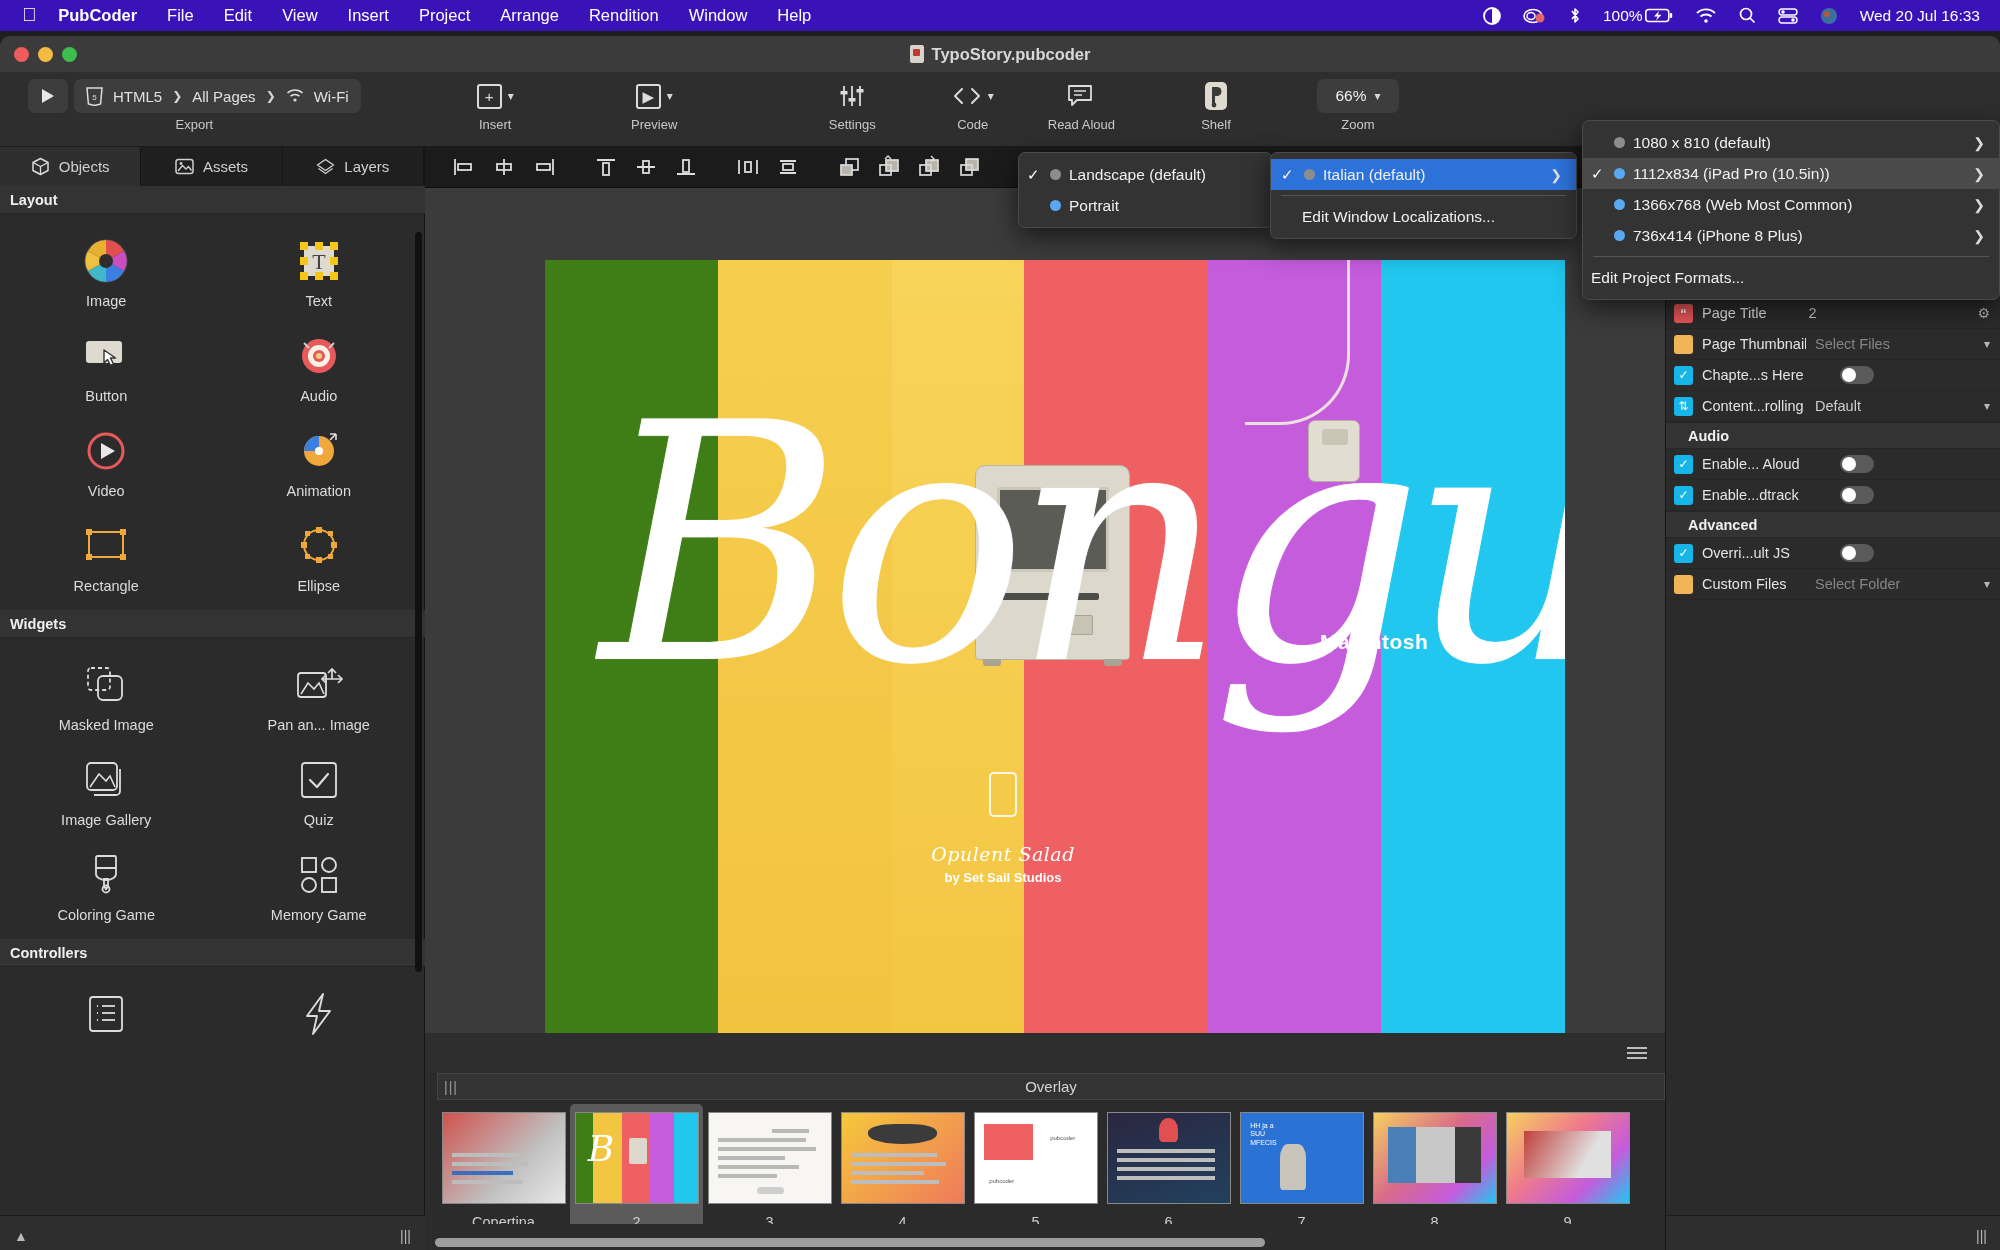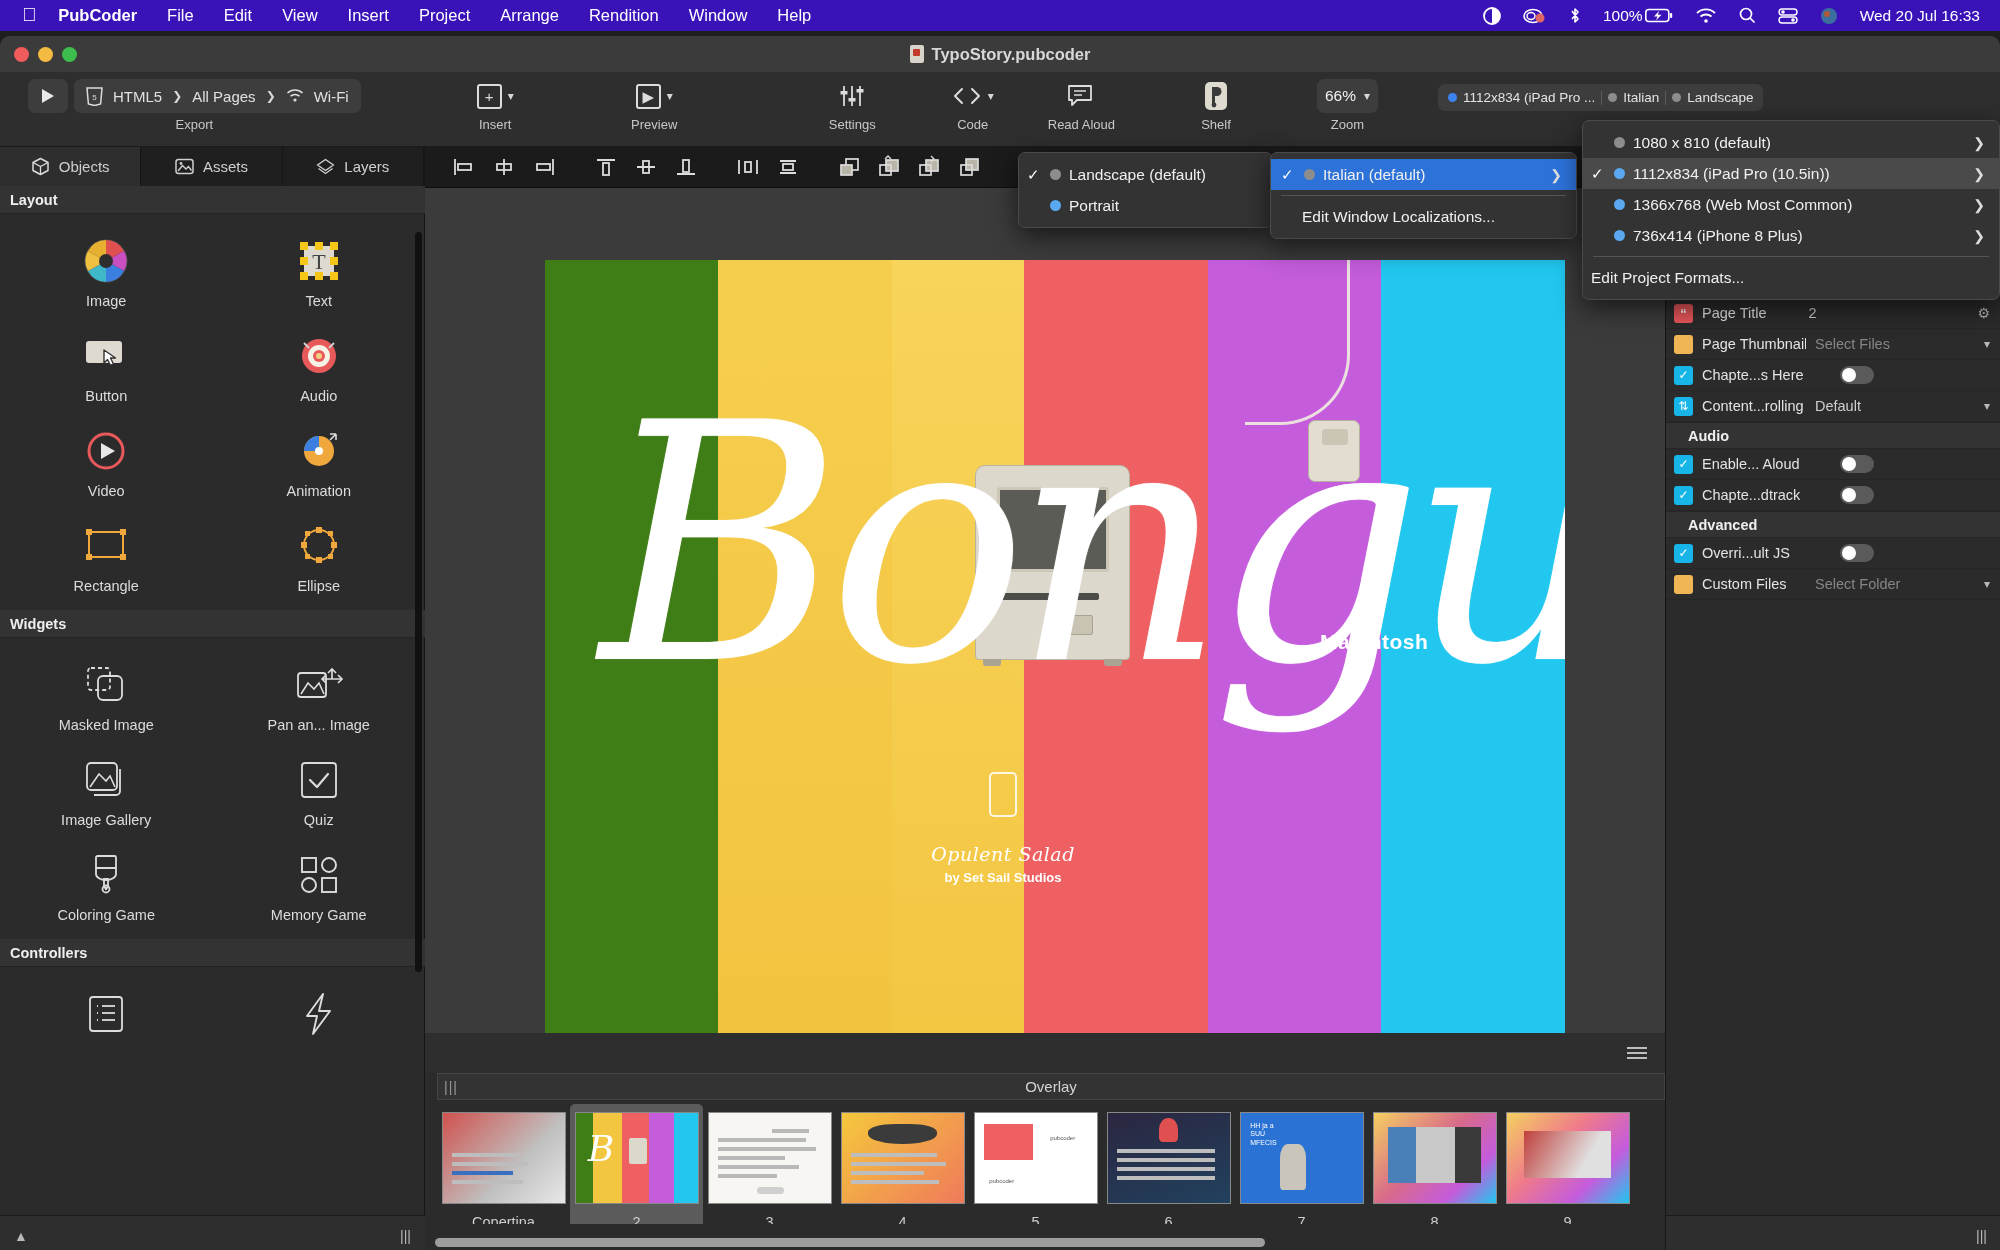--- a/index.html
+++ b/index.html
@@ -84,21 +84,21 @@
     display: flex; align-items: center; gap: 6px;
     height: 34px; padding: 0 6px;
   }
   .chev { font-size: 12px; color: #d7d7d7; }
   .sq-icon {
     width: 25px; height: 25px; border: 2px solid #dcdcdc; border-radius: 3px;
     display: flex; align-items: center; justify-content: center;
     color: #dcdcdc; font-size: 15px; line-height: 1;
   }
   .zoom-pill {
-    background: #3d3d3d; border-radius: 7px; height: 34px; width: 61px;
+    background: #3d3d3d; border-radius: 7px; height: 34px; width: 82px;
     display: flex; align-items: center; justify-content: center; gap: 8px;
     color: #f0f0f0; font-size: 15.5px;
   }
   .fmt-pill {
     background: #3d3d3d; border-radius: 7px; height: 27px;
     display: flex; align-items: center; padding: 0 10px; gap: 6px;
     color: #e3e3e3; font-size: 13.5px; white-space: nowrap;
   }
   .dotb { width: 9px; height: 9px; border-radius: 50%; background: #3b84f0; display:inline-block; }
   .dotg { width: 9px; height: 9px; border-radius: 50%; background: #8d8d8d; display:inline-block; }
@@ -511,32 +511,20 @@
     </div>
 
     <div class="tb-group" style="margin-left:82px">
       <div class="zoom-pill">
         <span>66%</span>
         <span class="chev">▾</span>
       </div>
       <div class="tb-label">Zoom</div>
     </div>
 
-    <div class="tb-group" style="margin-left:60px;padding-top:12px">
-      <div class="fmt-pill">
-        <span class="dotb"></span>
-        <span>1112x834 (iPad Pro ...</span>
-        <span class="fmt-sep"></span>
-        <span class="dotg"></span>
-        <span>Italian</span>
-        <span class="fmt-sep"></span>
-        <span class="dotg"></span>
-        <span>Landscape</span>
-      </div>
-    </div>
   </div>
 
   <div id="left">
     <div id="left-tabs">
       <div class="ltab active">
         <svg width="19" height="19" viewBox="0 0 19 19">
             <path d="M9.5 1.5 L17 5.5 V13.5 L9.5 17.5 L2 13.5 V5.5 Z" fill="none" stroke="#dcdcdc" stroke-width="1.5" stroke-linejoin="round"></path>
             <path d="M2 5.5 L9.5 9.5 L17 5.5 M9.5 9.5 V17.5" fill="none" stroke="#dcdcdc" stroke-width="1.3"></path>
           </svg>
         <span>Objects</span>
@@ -1046,21 +1034,21 @@
       <div class="prop-row">
         <span class="prop-ico ico-check">✓</span>
         <span class="prop-name">Enable... Aloud</span>
         <span class="val-area">
             <span class="toggle"></span>
           </span>
       </div>
 
       <div class="prop-row">
         <span class="prop-ico ico-check">✓</span>
-        <span class="prop-name">Chapte...dtrack</span>
+        <span class="prop-name">Enable...dtrack</span>
         <span class="val-area">
             <span class="toggle"></span>
           </span>
       </div>
 
       <div class="prop-hdr">Advanced</div>
 
       <div class="prop-row">
         <span class="prop-ico ico-check">✓</span>
         <span class="prop-name">Overri...ult JS</span>

